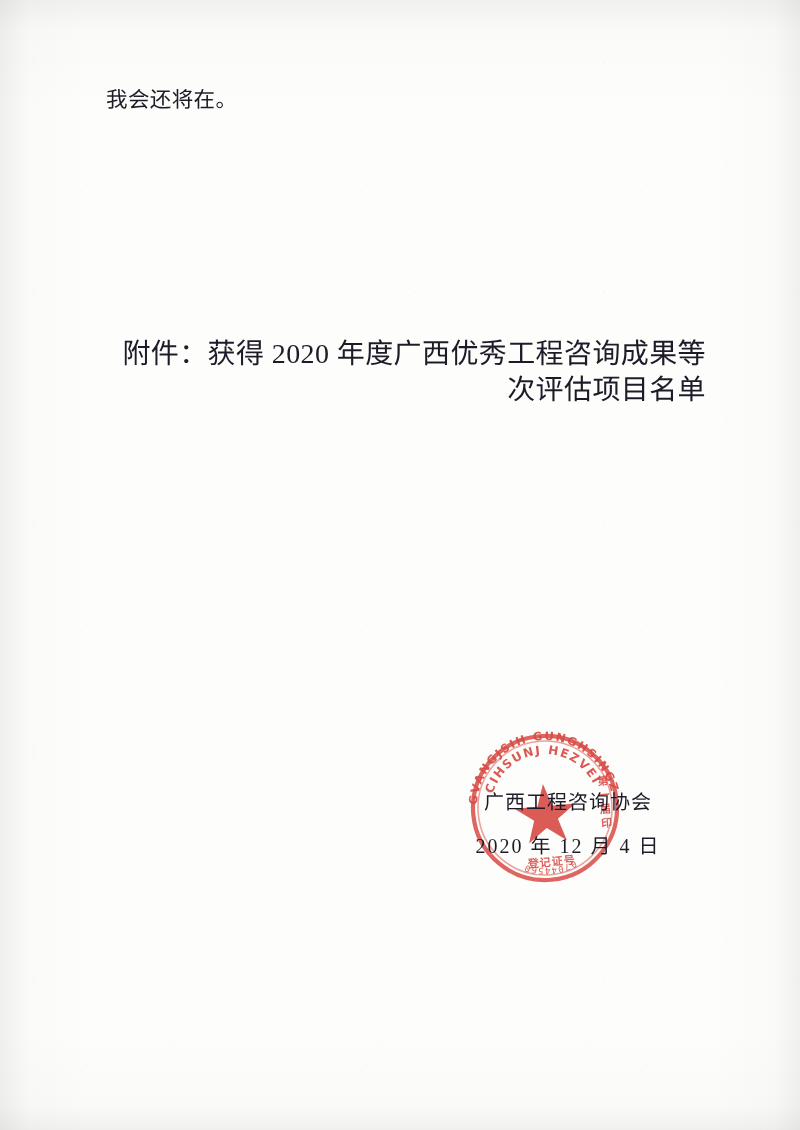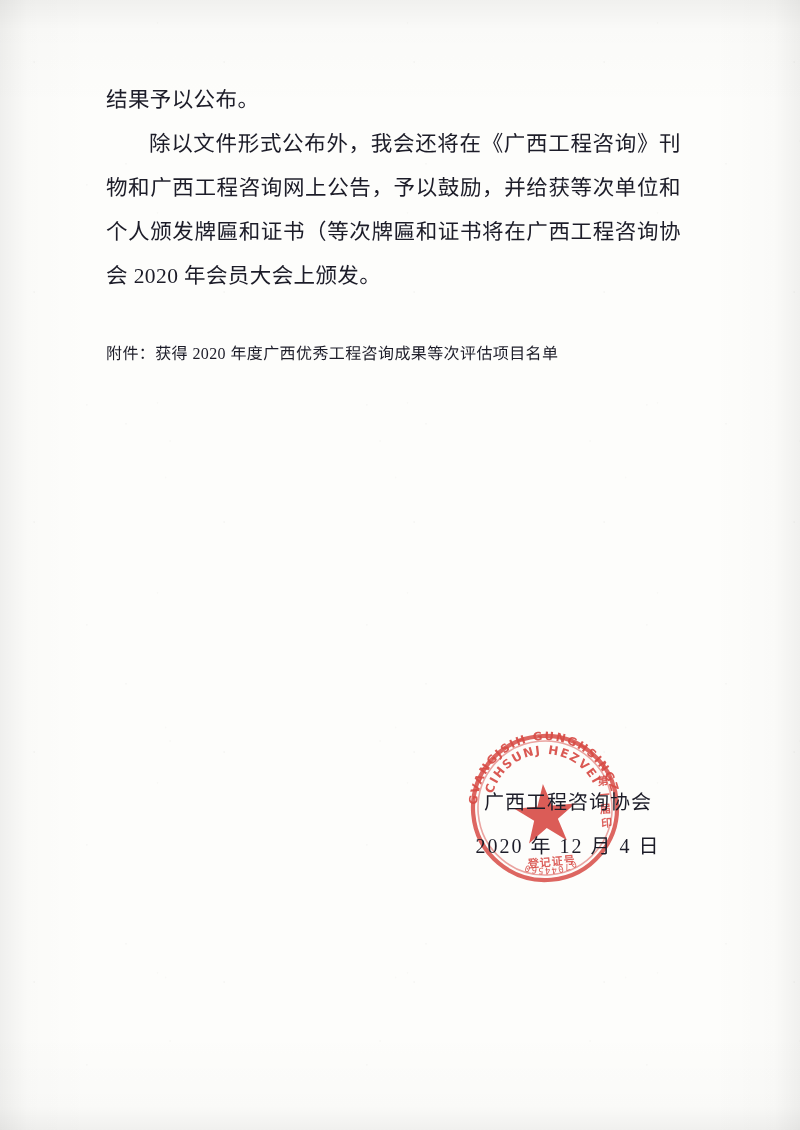--- a/index.html
+++ b/index.html
@@ -60,25 +60,26 @@
   }
   .para.indent {
     text-indent: 2em;
   }
 
   .attachment-line {
     position: absolute;
     left: 106px;
     top: 336px;
     width: 600px;
-    font-size: 16px;
+    font-size: 28px;
     line-height: 36px;
     color: #1c1c28;
     letter-spacing: 0.4px;
     text-indent: 0;
+    text-align: right;
   }
 
   .signature-block {
     position: absolute;
     left: 438px;
     top: 780px;
     width: 260px;
     font-size: 20px;
     line-height: 44px;
     color: #1c1c28;
@@ -146,22 +147,21 @@
   }
 </style>
 </head>
 <body>
 
 <div id="page">
 
   <div id="speckle"></div>
 
   <div class="body-text">
-    <p class="para">结果予以公布。</p>
-    <p class="para indent">除以文件形式公布外，我会还将在《广西工程咨询》刊物和广西工程咨询网上公告，予以鼓励，并给获等次单位和个人颁发牌匾和证书（等次牌匾和证书将在广西工程咨询协会 2020 年会员大会上颁发。</p>
+    <p class="para">我会还将在。</p>
   </div>
 
   <div class="attachment-line">附件：获得 2020 年度广西优秀工程咨询成果等次评估项目名单</div>
 
   <div class="signature-block">
     <div class="signature-org">广西工程咨询协会</div>
     <div class="signature-date">2020 年 12 月  4 日</div>
   </div>
 
   <div id="seal">

